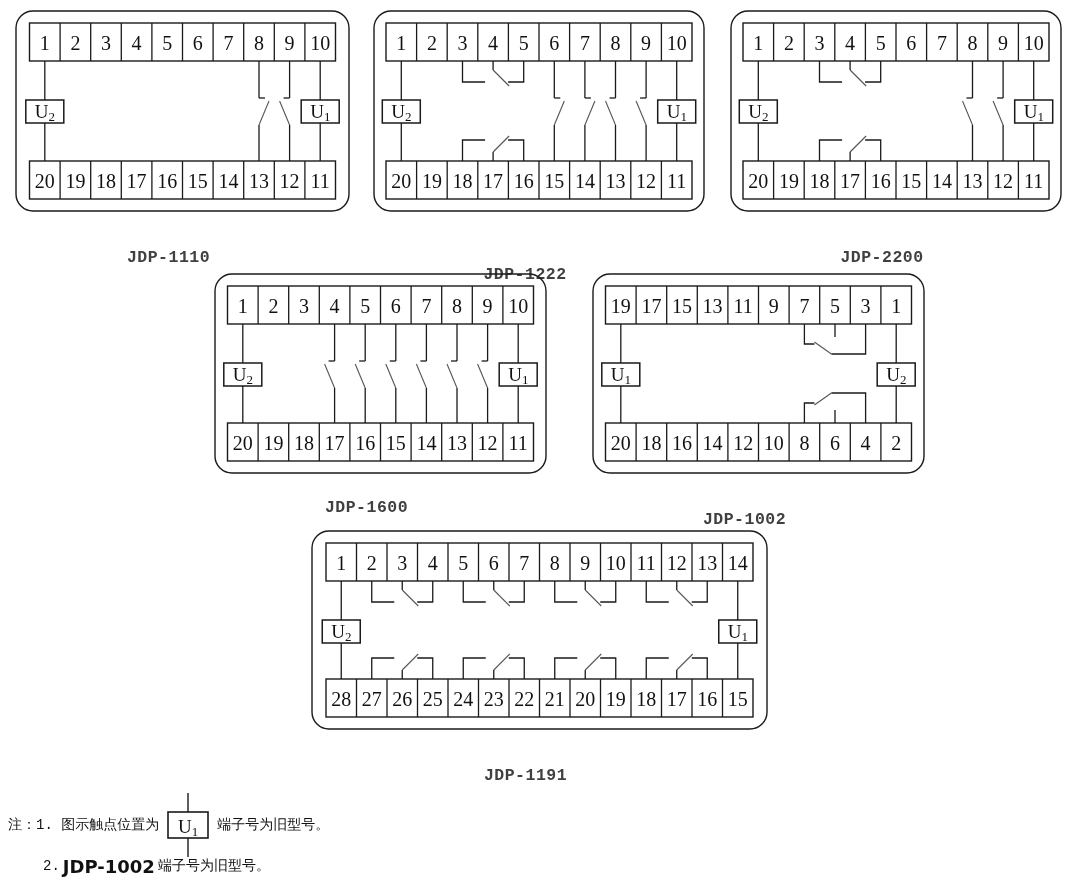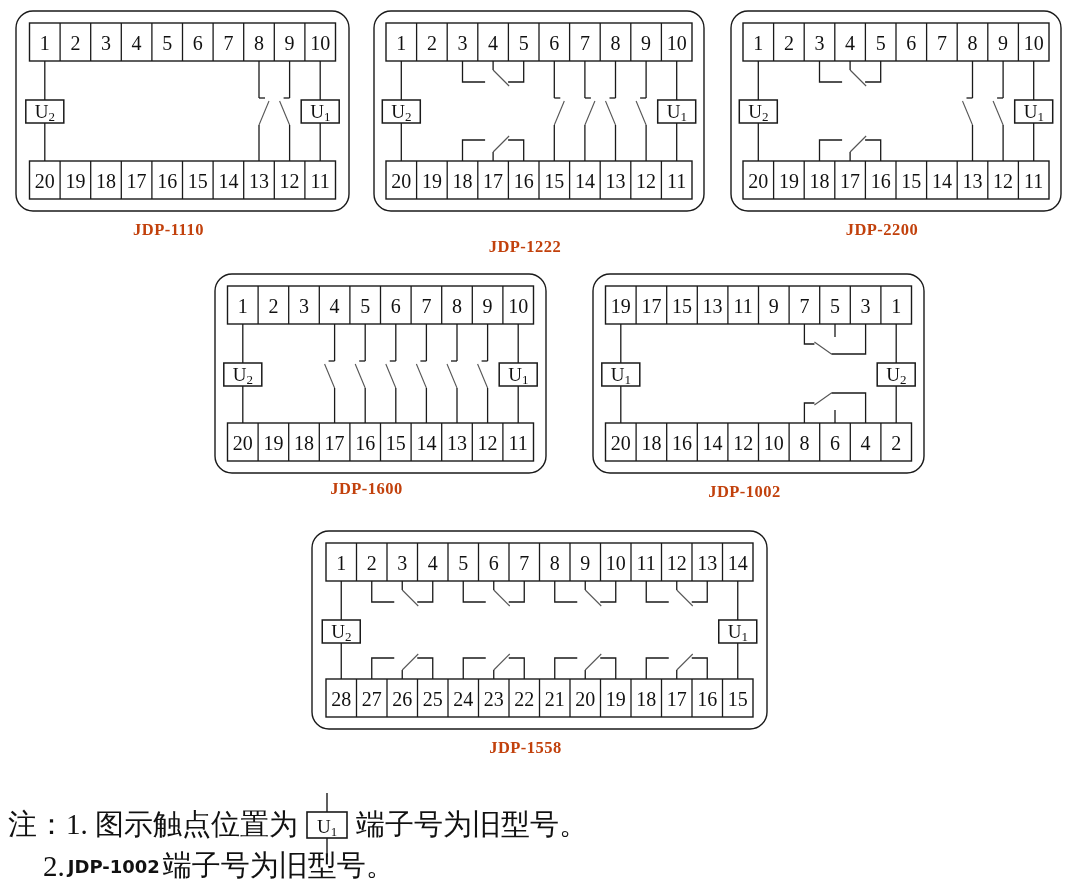--- a/index.html
+++ b/index.html
@@ -14,39 +14,40 @@
   .diagram {
     position: absolute;
   }
   .diagram svg { display: block; }
   .diagram-caption {
     position: absolute;
     left: 0;
     width: 100%;
     text-align: center;
     transform: translateX(-14px);
-    font-family: Liberation Serif, serif;
+    font-family: Liberation Mono, monospace;
     font-weight: 700;
     font-size: 16.5px;
     letter-spacing: 0.5px;
-    color: #c2410c;
+    color: #404040;
     white-space: nowrap;
+    margin-top: 28px;
   }
   .note-line {
     position: absolute;
     display: flex;
     align-items: center;
     color: #111111;
     white-space: nowrap;
   }
   #note-line1 { left: 8px; top: 793px; height: 64px; }
   #note-line2 { left: 43px; top: 850px; height: 32px; }
   .note-serif {
-    font-family: Liberation Serif, serif;
-    font-size: 29px;
+    font-family: Liberation Mono, monospace;
+    font-size: 14px;
   }
   .note-model {
     font-family: "DejaVu Sans", sans-serif;
     font-weight: 700;
     font-size: 18px;
     padding: 0 3px;
   }
   .coil-inline { margin: 0 8px; }
 </style>
 </head>
@@ -402,21 +403,21 @@
             <line x1="233" y1="91" x2="243" y2="115" stroke="#555555" stroke-width="1.1"></line>
             <line x1="243" y1="115" x2="243" y2="150" stroke="#1a1a1a" stroke-width="1.3"></line>
           </g>
           <g>
             <line x1="273.6" y1="51" x2="273.6" y2="88" stroke="#1a1a1a" stroke-width="1.3"></line>
             <line x1="273.6" y1="88" x2="267.6" y2="88" stroke="#1a1a1a" stroke-width="1.3"></line>
             <line x1="263.6" y1="91" x2="273.6" y2="115" stroke="#555555" stroke-width="1.1"></line>
             <line x1="273.6" y1="115" x2="273.6" y2="150" stroke="#1a1a1a" stroke-width="1.3"></line>
           </g>
         </svg>
-        <div class="diagram-caption" style="top: 206px;">JDP-1600</div>
+        <div class="diagram-caption" style="top: 197px;">JDP-1600</div>
       </div>
       <div class="diagram" style="left: 592px; top: 273px; width: 333px; height: 243px;">
         <svg width="333" height="201" viewBox="0 0 333 201">
           <rect x="1" y="1" width="331" height="199" rx="17" ry="17" fill="none" stroke="#1a1a1a" stroke-width="1.4"></rect>
           <g>
             <rect x="13.5" y="13" width="306" height="38" fill="none" stroke="#1a1a1a" stroke-width="1.4"></rect>
             <line x1="44.1" y1="13" x2="44.1" y2="51" stroke="#1a1a1a" stroke-width="1.3"></line>
             <line x1="74.7" y1="13" x2="74.7" y2="51" stroke="#1a1a1a" stroke-width="1.3"></line>
             <line x1="105.30000000000001" y1="13" x2="105.30000000000001" y2="51" stroke="#1a1a1a" stroke-width="1.3"></line>
             <line x1="135.9" y1="13" x2="135.9" y2="51" stroke="#1a1a1a" stroke-width="1.3"></line>
@@ -602,21 +603,21 @@
             <line x1="274.25" y1="140" x2="290.25" y2="124" stroke="#555555" stroke-width="1.1"></line>
             <path d="M 304.75 149 V 128 H 289.25" fill="none" stroke="#1a1a1a" stroke-width="1.3"></path>
           </g>
           <g>
             <path d="M 335.25 149 V 128 H 357.75" fill="none" stroke="#1a1a1a" stroke-width="1.3"></path>
             <path d="M 365.75 149 V 140" fill="none" stroke="#1a1a1a" stroke-width="1.3"></path>
             <line x1="365.75" y1="140" x2="381.75" y2="124" stroke="#555555" stroke-width="1.1"></line>
             <path d="M 396.25 149 V 128 H 380.75" fill="none" stroke="#1a1a1a" stroke-width="1.3"></path>
           </g>
         </svg>
-        <div class="diagram-caption" style="top: 208px;">JDP-1558</div>
+        <div class="diagram-caption" style="top: 208px;">JDP-1191</div>
       </div>
     </div>
 
   <div class="note-line" id="note-line1">
     <span class="note-serif">注：1. 图示触点位置为</span>
     <svg class="coil-inline" width="42" height="64" viewBox="0 0 42 64">
       <line x1="21" y1="0" x2="21" y2="19" stroke="#1a1a1a" stroke-width="1.4"></line>
       <rect x="1" y="19" width="40" height="26" fill="none" stroke="#1a1a1a" stroke-width="1.6"></rect>
       <line x1="21" y1="45" x2="21" y2="64" stroke="#1a1a1a" stroke-width="1.4"></line>
       <text x="11" y="40" font-family="Liberation Serif, serif" font-size="19" fill="#111111"><tspan>U</tspan><tspan font-size="13" dy="3">1</tspan></text>

